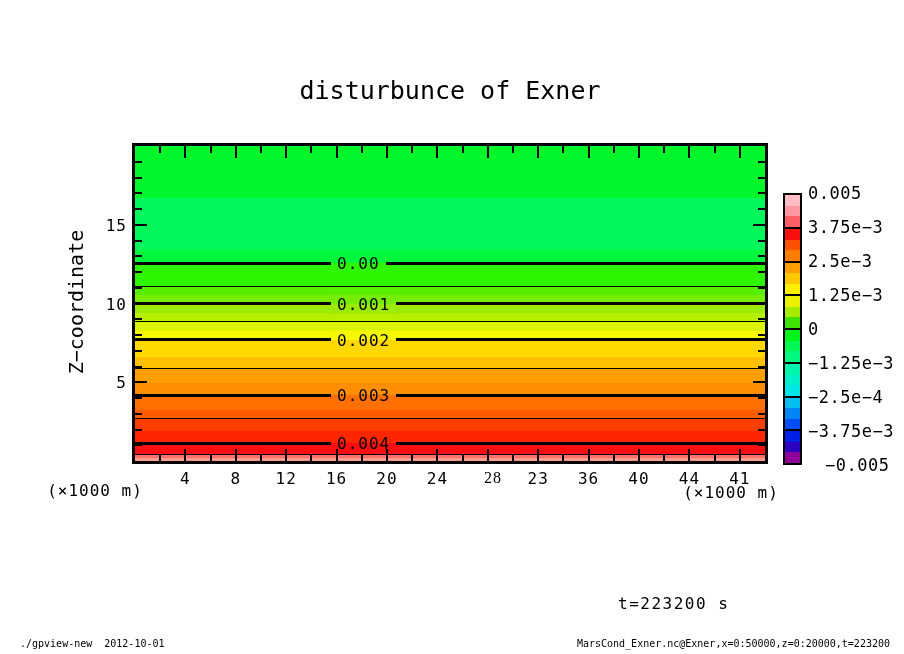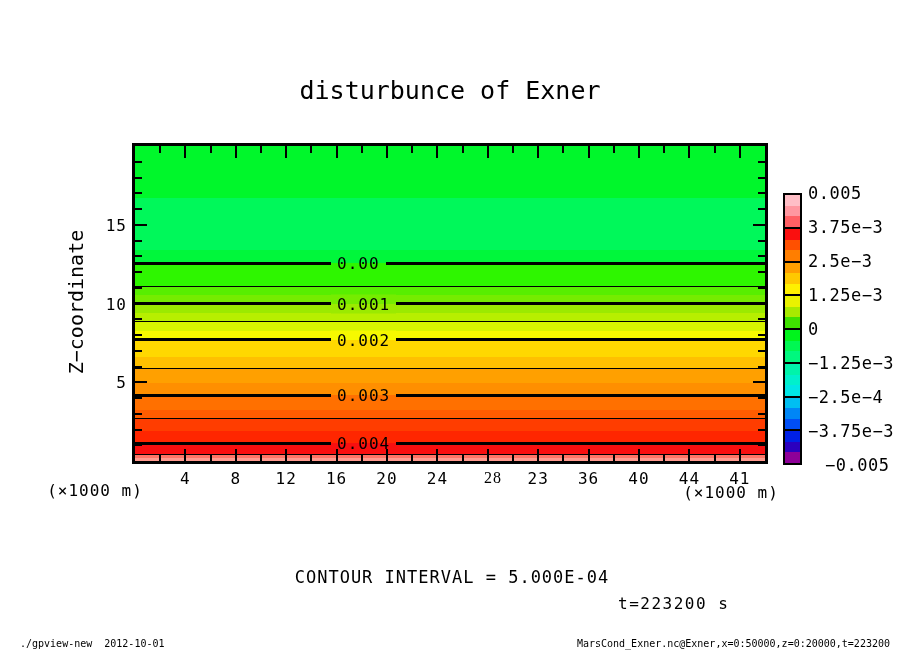--- a/index.html
+++ b/index.html
@@ -151,21 +151,20 @@
       <div class="tick yt right" style="top: calc(10% - 1px);"></div>
       <div class="tick yt left" style="top: calc(5% - 1px);"></div>
       <div class="tick yt right" style="top: calc(5% - 1px);"></div>
     </div>
 
   <div class="abs" id="y-axis-title">Z−coordinate</div>
 
   <div class="abs unit-label" id="x-unit-left">(×1000 m)</div>
   <div class="abs unit-label" id="x-unit-right">(×1000 m)</div>
 
-  <div class="abs" id="contour-note">CONTOUR INTERVAL = 5.000E-04</div>
   <div class="abs" id="time-note">t=223200 s</div>
 
   <div class="abs" id="colorbar">
       <div class="cb-seg" style="background: linear-gradient(rgb(255, 190, 198) 0px, rgb(255, 190, 198) 33.4%, rgb(255, 151, 160) 33.4%, rgb(255, 151, 160) 66.7%, rgb(255, 95, 100) 66.7%, rgb(255, 95, 100) 100%);"></div>
       <div class="cb-seg" style="background: linear-gradient(rgb(250, 15, 15) 0px, rgb(250, 15, 15) 33.4%, rgb(255, 80, 0) 33.4%, rgb(255, 80, 0) 66.7%, rgb(255, 126, 0) 66.7%, rgb(255, 126, 0) 100%);"></div>
       <div class="cb-seg" style="background: linear-gradient(rgb(255, 158, 0) 0px, rgb(255, 158, 0) 33.4%, rgb(255, 200, 0) 33.4%, rgb(255, 200, 0) 66.7%, rgb(255, 240, 0) 66.7%, rgb(255, 240, 0) 100%);"></div>
       <div class="cb-seg" style="background: linear-gradient(rgb(234, 242, 0) 0px, rgb(234, 242, 0) 33.4%, rgb(168, 234, 0) 33.4%, rgb(168, 234, 0) 66.7%, rgb(63, 225, 0) 66.7%, rgb(63, 225, 0) 100%);"></div>
       <div class="cb-seg" style="background: linear-gradient(rgb(0, 244, 28) 0px, rgb(0, 244, 28) 33.4%, rgb(0, 248, 82) 33.4%, rgb(0, 248, 82) 66.7%, rgb(0, 248, 126) 66.7%, rgb(0, 248, 126) 100%);"></div>
       <div class="cb-seg" style="background: linear-gradient(rgb(0, 244, 170) 0px, rgb(0, 244, 170) 33.4%, rgb(0, 240, 204) 33.4%, rgb(0, 240, 204) 66.7%, rgb(0, 230, 230) 66.7%, rgb(0, 230, 230) 100%);"></div>
       <div class="cb-seg" style="background: linear-gradient(rgb(0, 190, 242) 0px, rgb(0, 190, 242) 33.4%, rgb(0, 134, 246) 33.4%, rgb(0, 134, 246) 66.7%, rgb(0, 78, 246) 66.7%, rgb(0, 78, 246) 100%);"></div>

